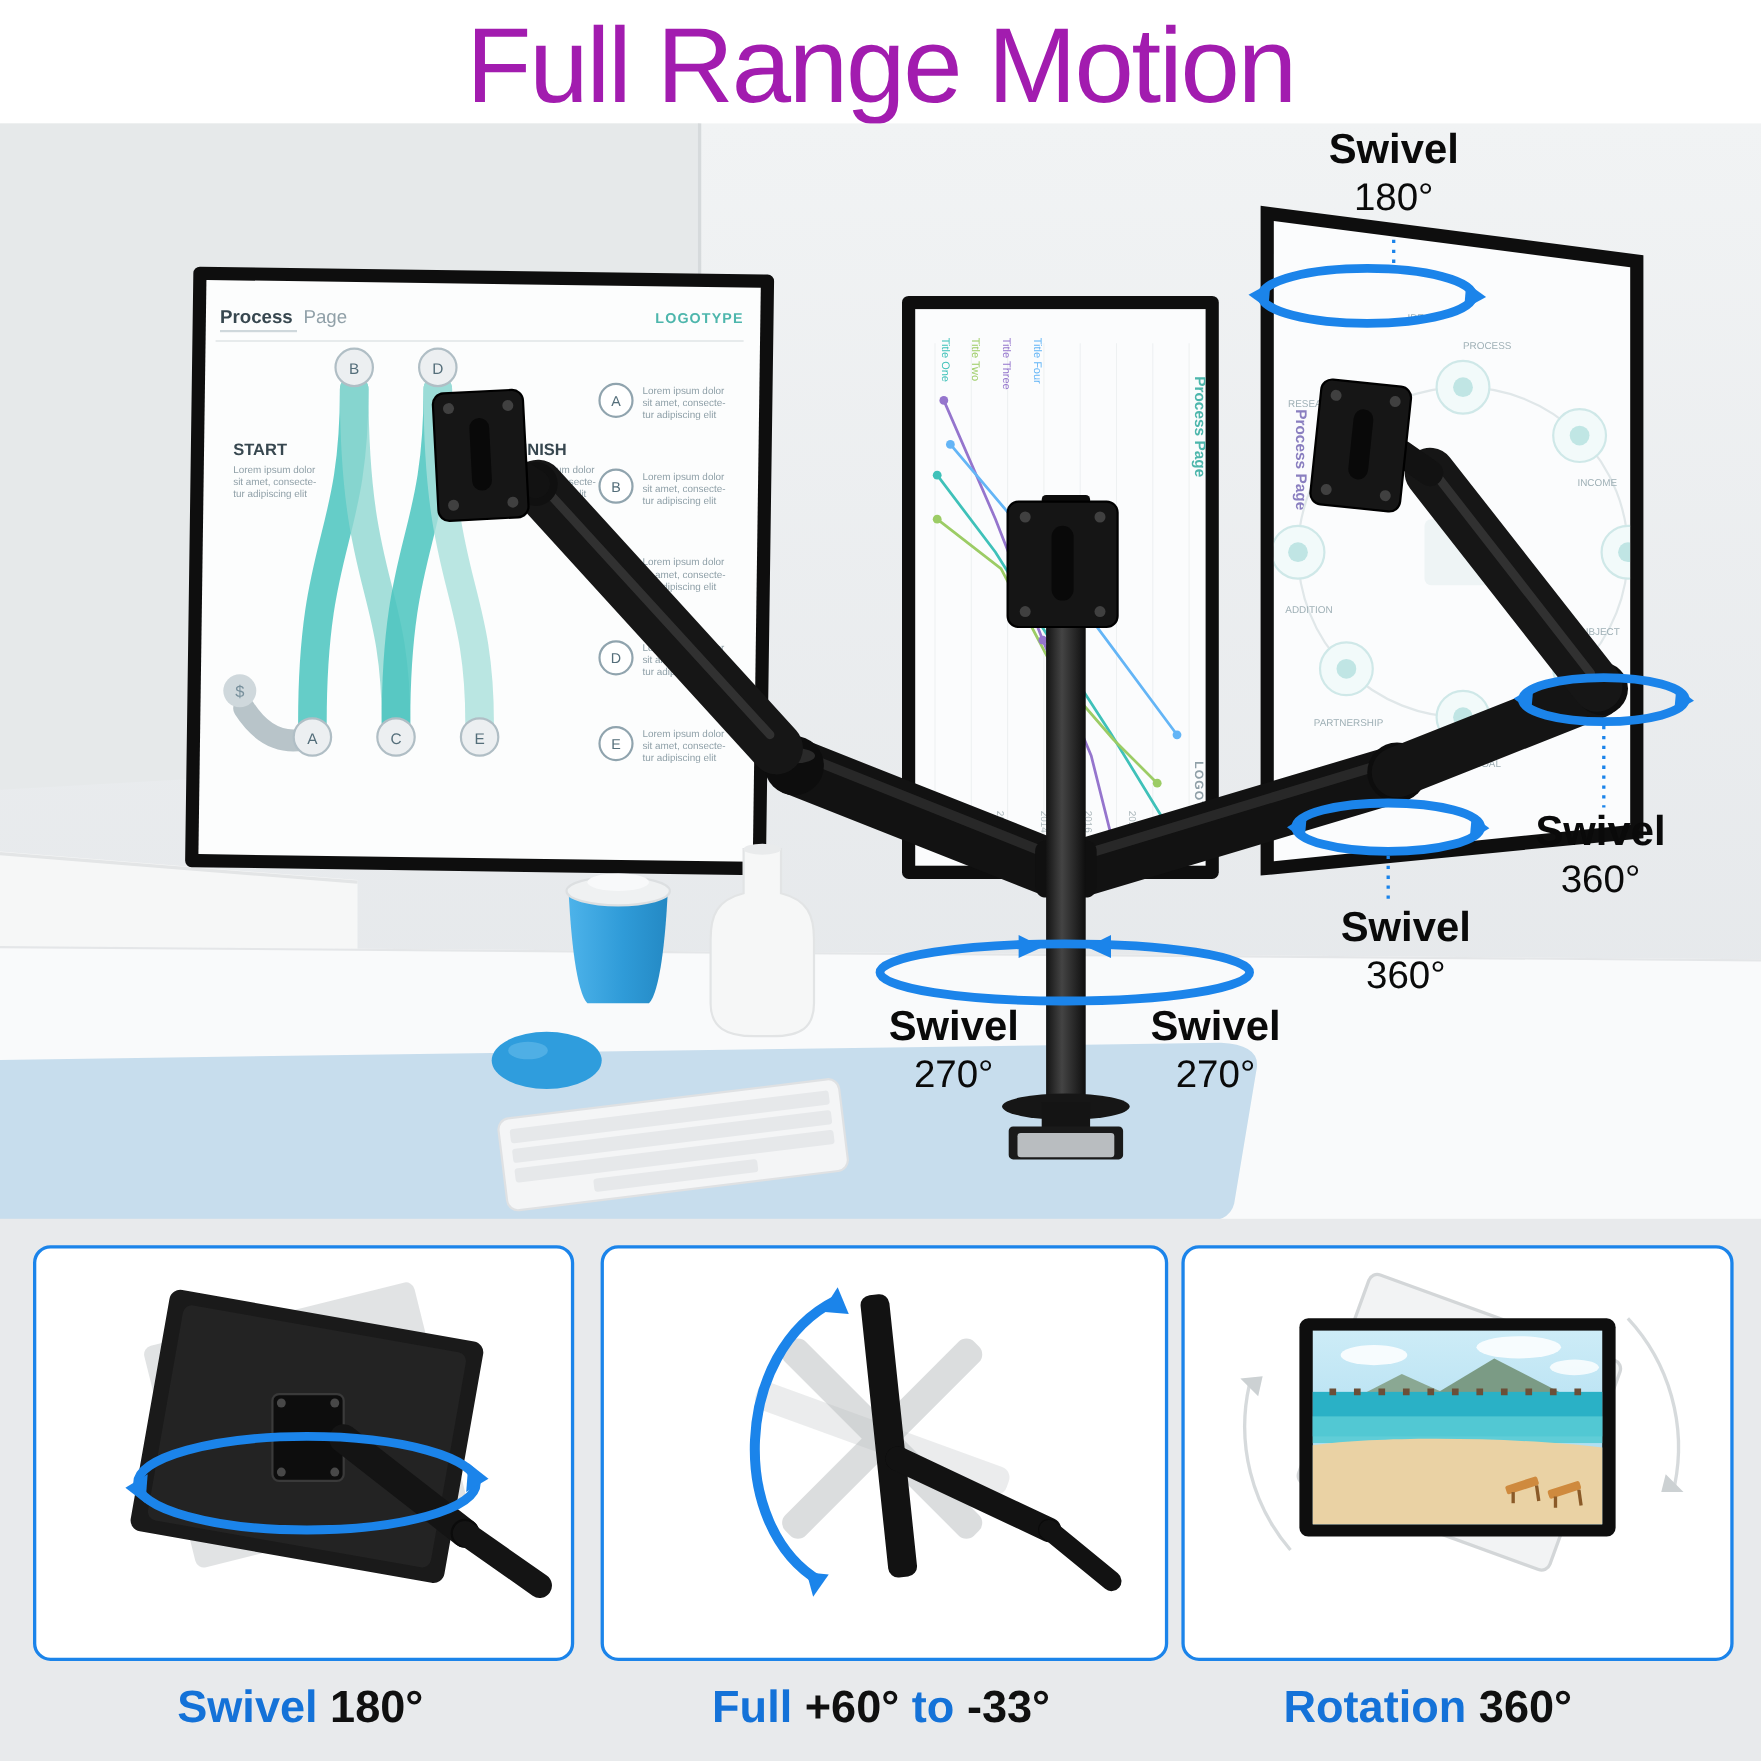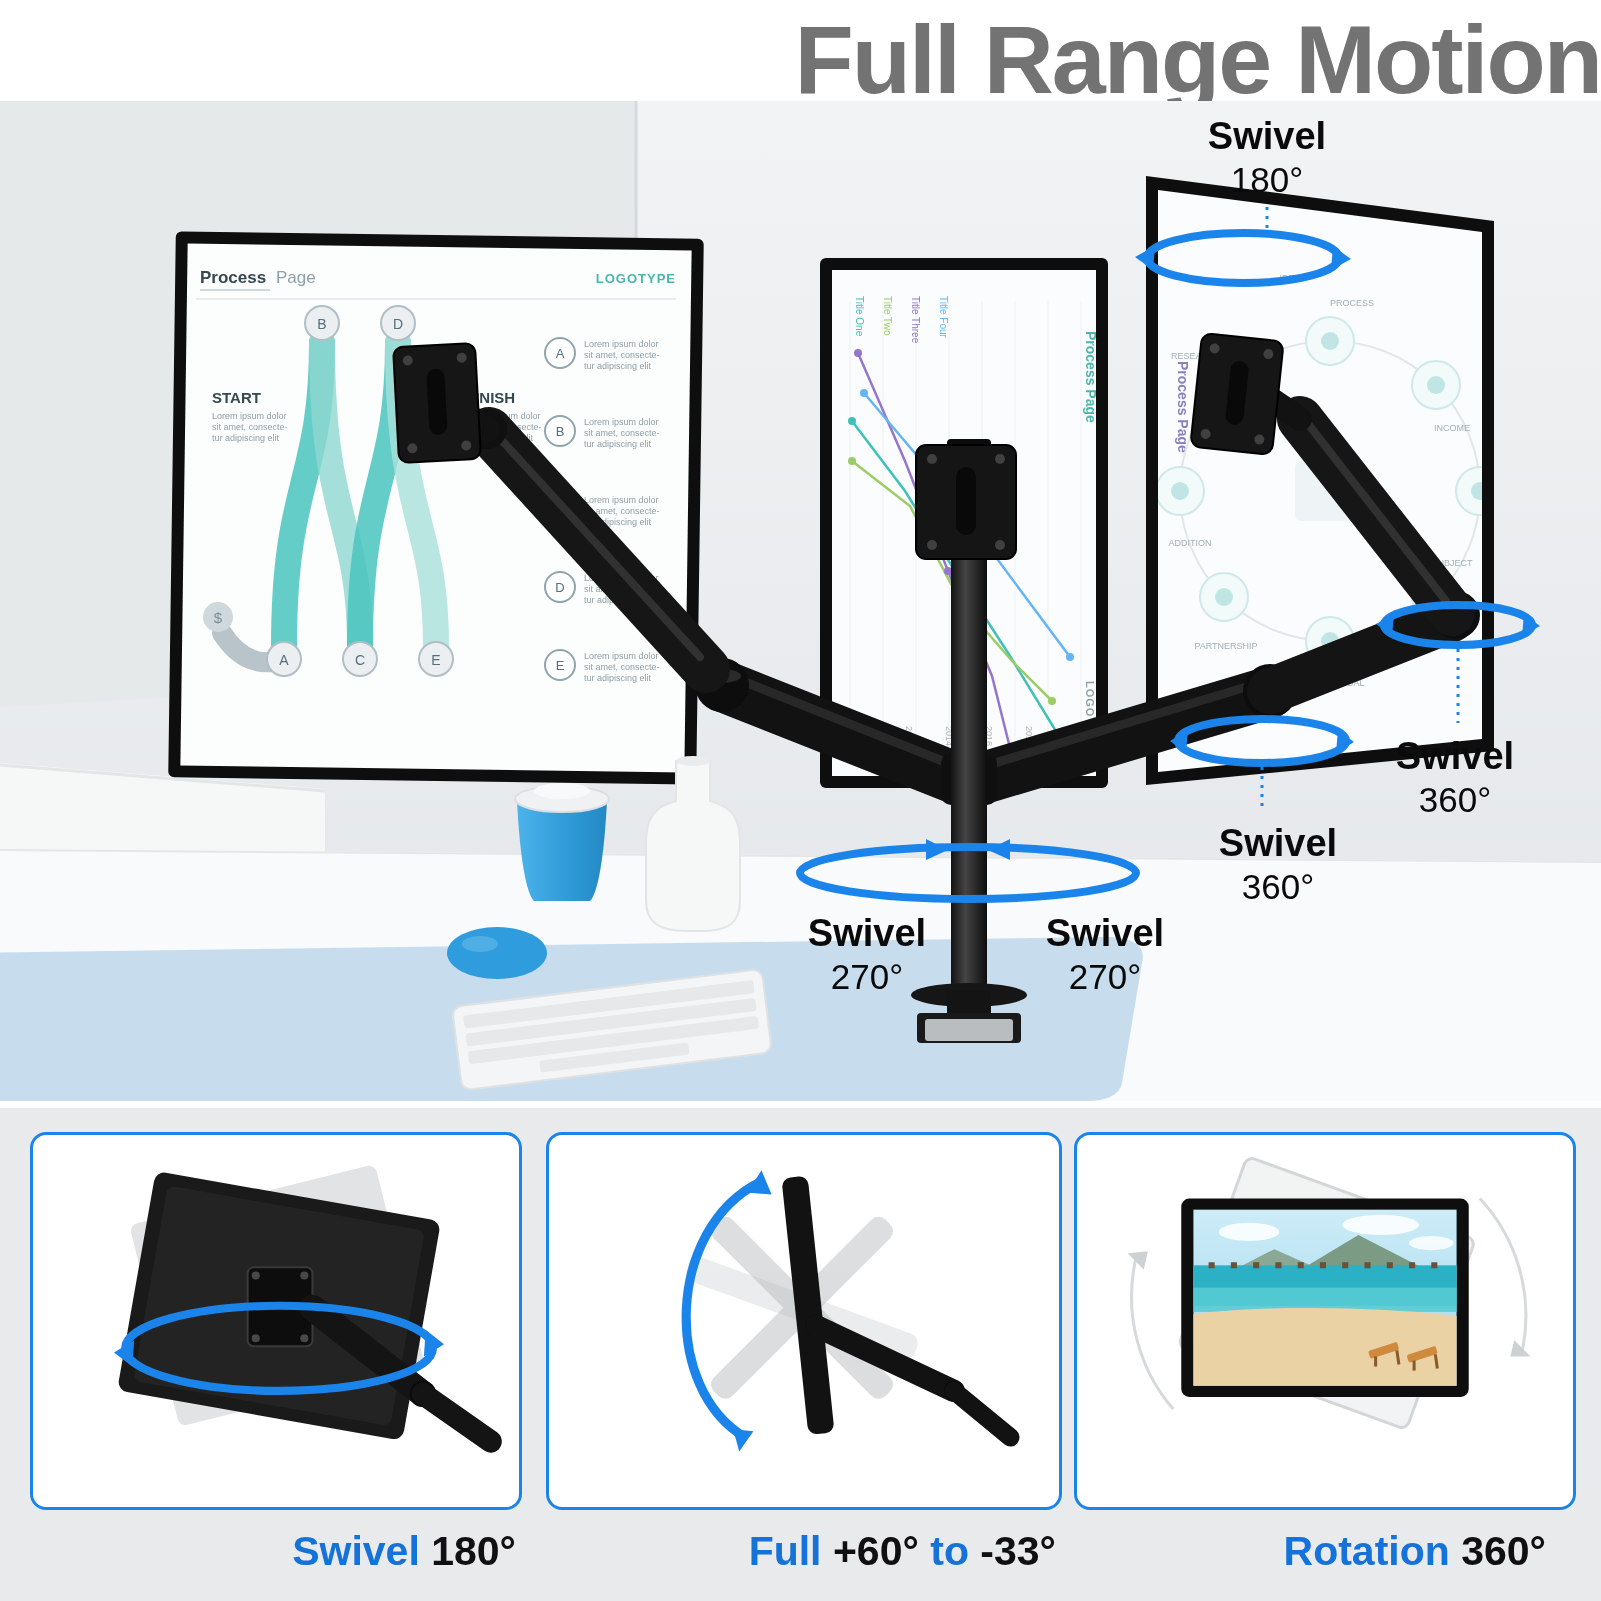--- a/index.html
+++ b/index.html
@@ -1,31 +1,31 @@
 <!DOCTYPE html>
 <html><head>
 <meta charset="utf-8">
 <style>
   html,body{margin:0;padding:0;background:#fff;}
   .page{position:relative;width:1601px;height:1601px;background:#ffffff;overflow:hidden;
         font-family:"Liberation Sans",sans-serif;}
-  .title{position:absolute;top:4px;left:0;width:100%;text-align:right;
-         font-size:97px;font-weight:700;color:#737373;letter-spacing:-2px;}
-  .scene{position:absolute;top:101px;left:0;width:1601px;height:1000px;}
+  .title{position:absolute;top:4px;left:0;width:100%;text-align:center;
+         font-size:97px;font-weight:400;color:#a21caf;letter-spacing:-2px;}
+  .scene{position:absolute;top:112px;left:0;width:1601px;height:1000px;}
   .scene svg{display:block;width:1601px;height:1000px;}
   .ann{position:absolute;text-align:center;color:#0a0a0a;}
   .ann .lbl{font-weight:700;font-size:38px;line-height:1.15;}
   .ann .val{font-weight:500;font-size:35px;line-height:1.2;}
   .bottom{position:absolute;left:0;top:1108px;width:1601px;height:493px;background:#e8eaec;}
   .panel{position:absolute;top:24px;background:#ffffff;border:3px solid #1b84ea;border-radius:16px;overflow:hidden;}
   .panel svg{display:block;width:100%;height:100%;}
   .p1{left:30px;width:486px;height:372px;}
   .p2{left:546px;width:510px;height:372px;}
   .p3{left:1074px;width:496px;height:372px;}
-  .caption{position:absolute;top:420px;text-align:right;font-size:41px;font-weight:700;white-space:pre;}
+  .caption{position:absolute;top:420px;text-align:center;font-size:41px;font-weight:700;white-space:pre;}
   .c1{left:30px;width:486px;}
   .c2{left:546px;width:510px;}
   .c3{left:1050px;width:496px;}
   .caption .blue{color:#1472d8;}
   .caption .dark{color:#101010;}
 </style>
 </head>
 <body>
 
 <div class="page">

